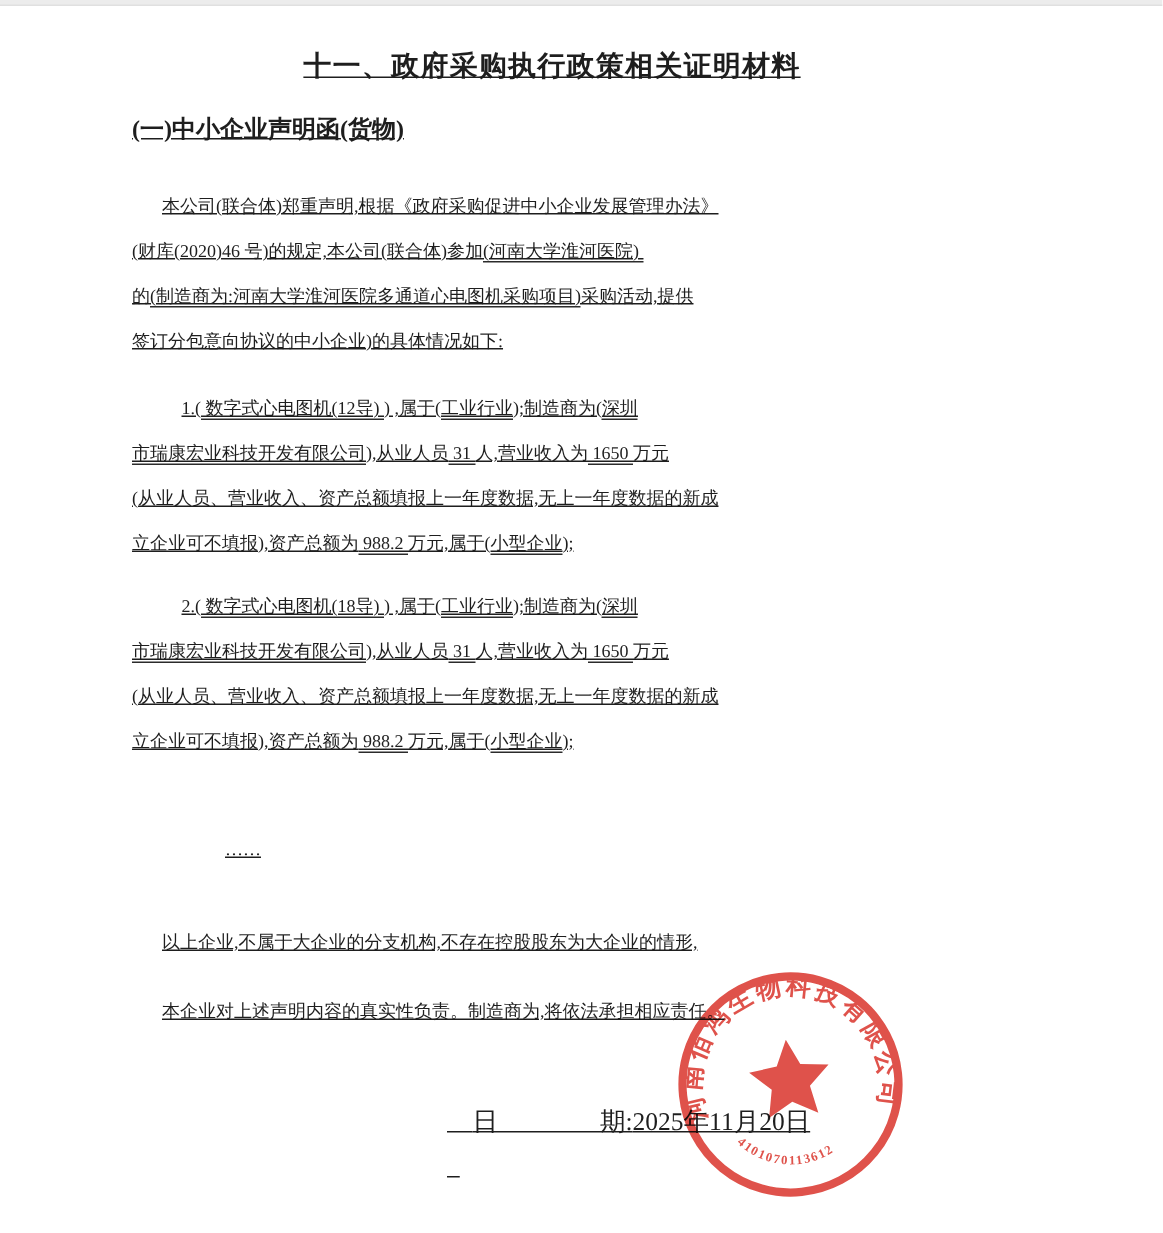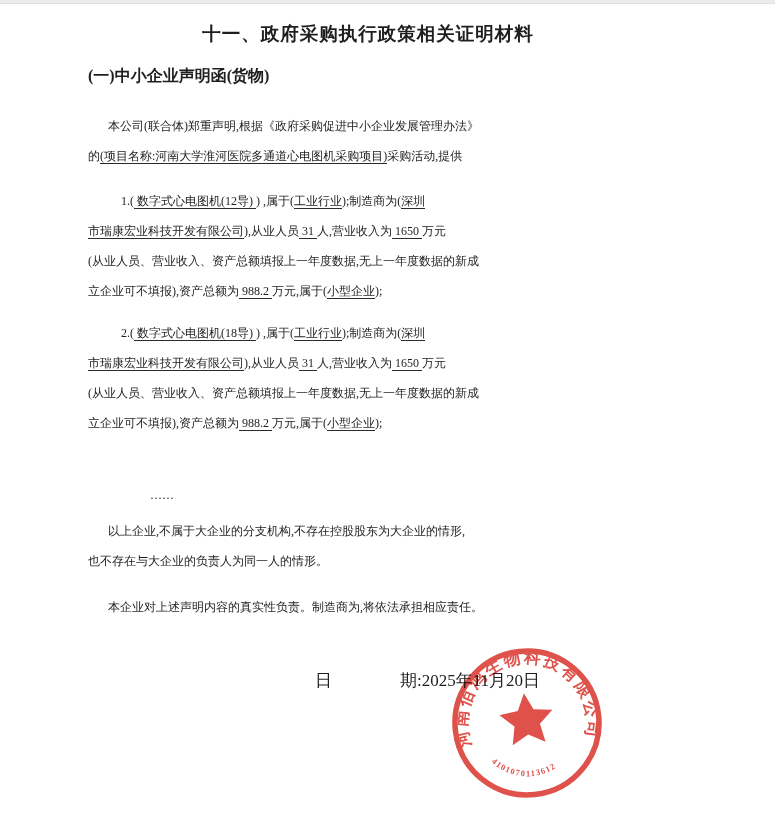--- a/index.html
+++ b/index.html
@@ -2,38 +2,38 @@
 <html><head>
 <meta charset="utf-8">
 <style>
   * { margin:0; padding:0; box-sizing:border-box; }
   html,body { width:775px; height:822px; background:#ffffff; overflow:hidden; }
   body { font-family:"Liberation Serif","DejaVu Serif",serif; color:#1e1e1e; position:relative; }
 
   .top-strip { position:absolute; left:0; top:0; width:775px; height:4px;
                background:#ececec; border-bottom:1px solid #e0e0e0; }
 
-  .doc { position:absolute; left:88px; top:22px; width:600px; }
+  .doc { position:absolute; left:88px; top:33px; width:600px;text-decoration:underline; }
 
   .doc-title { width:560px; text-align:center; font-size:18.5px; font-weight:700;
                letter-spacing:1px; line-height:24px; }
   .doc-subtitle { margin-top:17px; font-size:16px; font-weight:700; line-height:26px; }
 
   .para { }
   .line { height:30px; line-height:30px; font-size:12px; white-space:pre; }
   .ind-first { padding-left:20px; }
   .ind-list  { padding-left:33px;margin-top:12px; }
   .ind-dots  { padding-left:62px; }
   .u { border-bottom:1px solid #2b2b2b; }
 
   .p-intro { margin-top:22px; }
   .p-item-1 { margin-top:15px; }
   .p-item-2 { margin-top:10px; }
   .p-ellipsis { margin-top:42px; }
-  .p-closing { margin-top:6px; }
+  .p-closing { margin-top:32px; }
   .p-responsibility { margin-top:16px; }
 
   .f-company { margin-top:8px;  padding-left:210px; height:30px; line-height:30px; font-size:17px; white-space:pre; }
   .f-date    { margin-top:14px; padding-left:210px; height:30px; line-height:30px; font-size:17px; white-space:pre; }
 
   .seal { position:absolute; left:449px; top:645px; width:156px; height:156px;
           opacity:.84; mix-blend-mode:multiply; transform:rotate(-6deg); pointer-events:none; }
   .seal text { font-family:"Liberation Serif","DejaVu Serif",serif; font-weight:700; }
 </style>
 </head>
@@ -41,40 +41,41 @@
 
 <div class="top-strip"></div>
 
 <div class="doc">
   <div class="doc-title">十一、政府采购执行政策相关证明材料</div>
   <div class="doc-subtitle">(一)中小企业声明函(货物)</div>
 
   <div id="doc-body">
       <div class="para p-intro">
         <div class="line ind-first"><span>本公司(联合体)郑重声明,根据《政府采购促进中小企业发展管理办法》</span></div>
-        <div class="line"><span>的</span><span class="u">(项目名称:河南大学淮河医院多通道心电图机采购项目)</span><span>采购活动,提供</span></div>
+        <div class="line"><span>(财库(2020)46 号)的规定,本公司(联合体)参加</span><span class="u">(河南大学淮河医院) </span></div>
+        <div class="line"><span>的</span><span class="u">(制造商为:河南大学淮河医院多通道心电图机采购项目)</span><span>采购活动,提供</span></div>
+        <div class="line"><span>签订分包意向协议的中小企业)的具体情况如下:</span></div>
       </div>
       <div class="para p-item-1">
         <div class="line ind-list"><span>1.(</span><span class="u"> 数字式心电图机(12导) </span><span>) ,属于(</span><span class="u">工业行业</span><span>);制造商为(</span><span class="u">深圳</span></div>
         <div class="line"><span class="u">市瑞康宏业科技开发有限公司</span><span>),从业人员</span><span class="u"> 31 </span><span>人,营业收入为</span><span class="u"> 1650 </span><span>万元</span></div>
         <div class="line"><span>(从业人员、营业收入、资产总额填报上一年度数据,无上一年度数据的新成</span></div>
         <div class="line"><span>立企业可不填报),资产总额为</span><span class="u"> 988.2 </span><span>万元,属于(</span><span class="u">小型企业</span><span>);</span></div>
       </div>
       <div class="para p-item-2">
         <div class="line ind-list"><span>2.(</span><span class="u"> 数字式心电图机(18导) </span><span>) ,属于(</span><span class="u">工业行业</span><span>);制造商为(</span><span class="u">深圳</span></div>
         <div class="line"><span class="u">市瑞康宏业科技开发有限公司</span><span>),从业人员</span><span class="u"> 31 </span><span>人,营业收入为</span><span class="u"> 1650 </span><span>万元</span></div>
         <div class="line"><span>(从业人员、营业收入、资产总额填报上一年度数据,无上一年度数据的新成</span></div>
         <div class="line"><span>立企业可不填报),资产总额为</span><span class="u"> 988.2 </span><span>万元,属于(</span><span class="u">小型企业</span><span>);</span></div>
       </div>
       <div class="para p-ellipsis">
         <div class="line ind-dots"><span>……</span></div>
       </div>
       <div class="para p-closing">
         <div class="line ind-first"><span>以上企业,不属于大企业的分支机构,不存在控股股东为大企业的情形,</span></div>
-        <div class="line"><span>也不存在与大企业的负责人为同一人的情形。</span></div>
       </div>
       <div class="para p-responsibility">
         <div class="line ind-first"><span>本企业对上述声明内容的真实性负责。制造商为,将依法承担相应责任。</span></div>
       </div>
     </div>
 
   <div class="f-date">
     <span>日　　　　期:</span><span>2025年11月20日</span>
   </div>
 </div>

